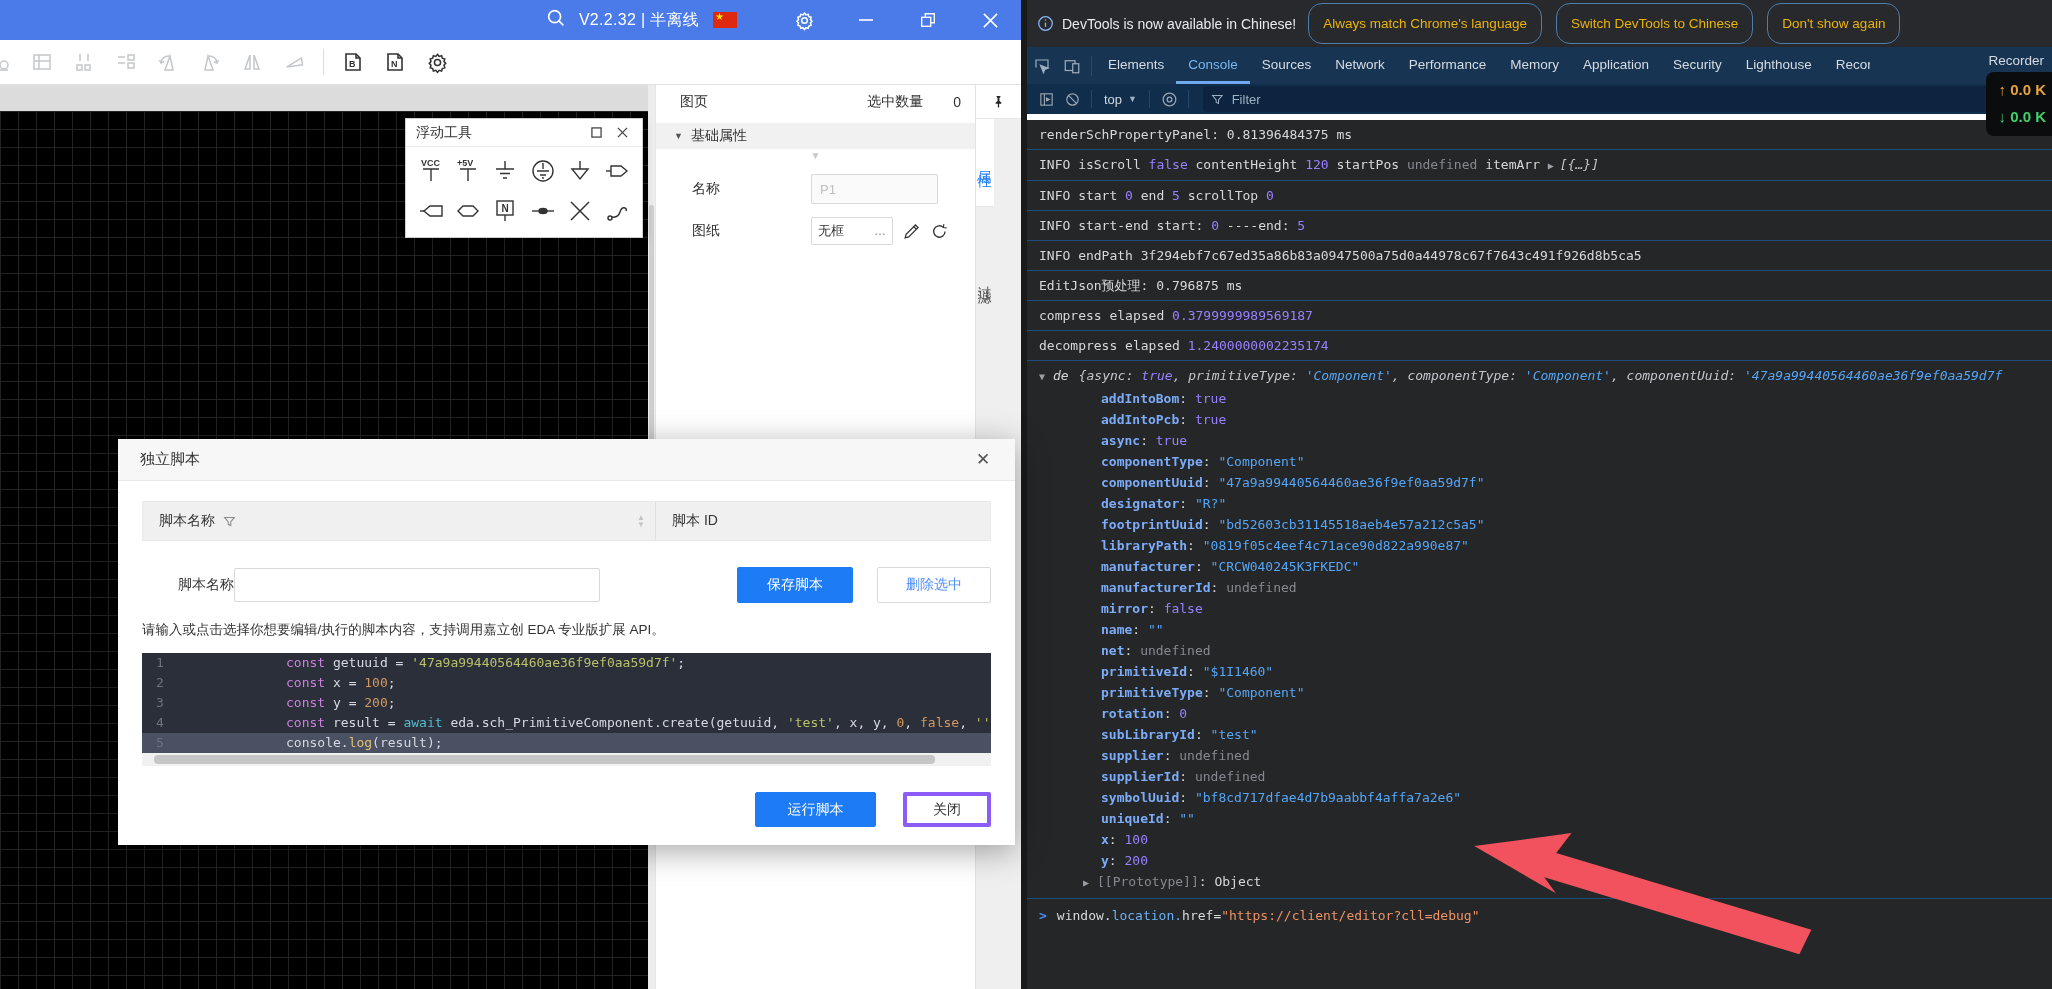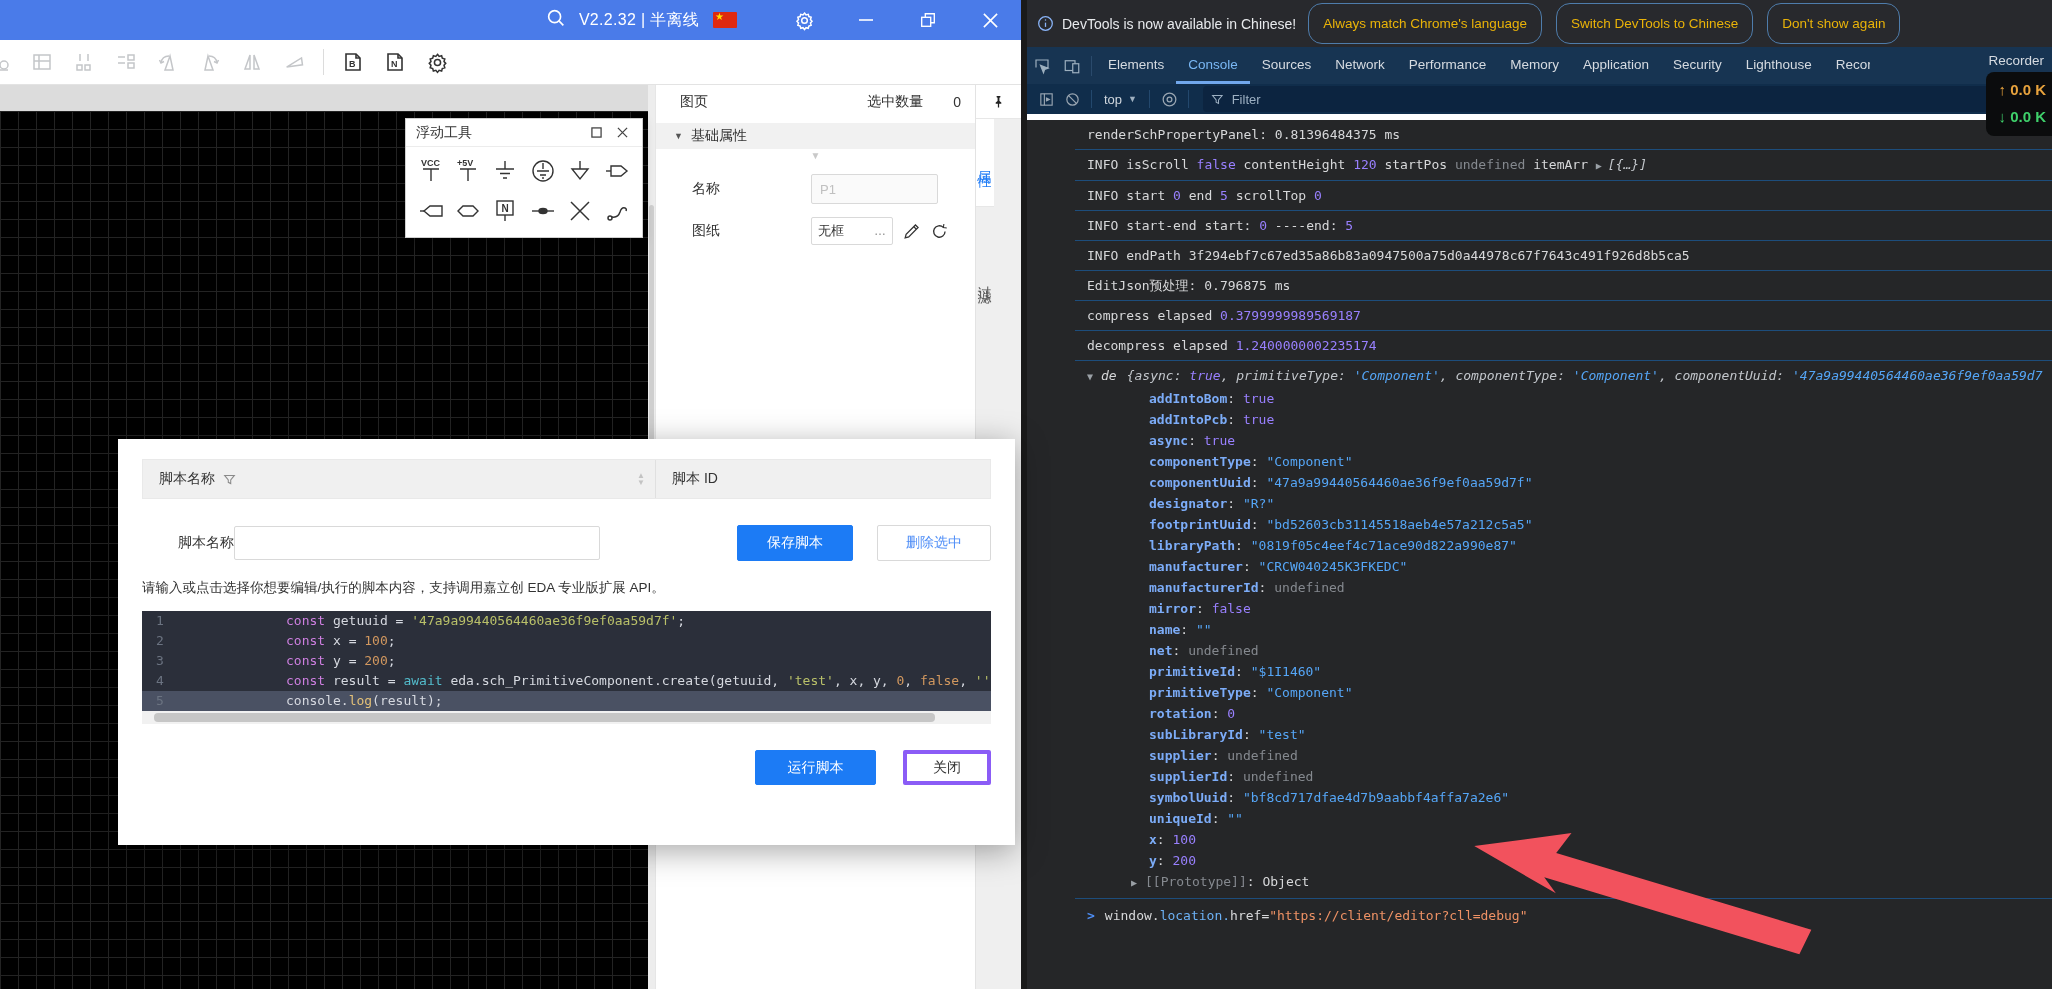--- a/index.html
+++ b/index.html
@@ -124,21 +124,21 @@
   .dt-toolbar .ticon { width:26px; height:24px; display:flex; align-items:center; justify-content:center; cursor:pointer; }
   .dt-toolbar .tbdiv { width:1px; height:18px; background:#23486d; margin:0 6px; }
   .ctx-btn { color:#cfd6dd; font-size:13px; display:flex; align-items:center; padding:0 6px; cursor:pointer; }
   .ctx-btn .car { font-size:9px; margin-left:6px; color:#9fb0c0; }
   .filter-box { flex:1; height:26px; background:#0c2440; border-radius:4px; margin:0 10px 0 8px;
     display:flex; align-items:center; padding:0 8px; }
   .filter-box input { background:transparent; border:none; outline:none; color:#cfd6dd; font-size:13px;
     margin-left:8px; width:100%; font-family:"Liberation Sans",sans-serif; }
   .filter-box input::placeholder { color:#9db0c2; }
 
-  .console-area { position:relative; font-family:"DejaVu Sans Mono",monospace; font-size:13px;margin-left:48px; }
+  .console-area { position:relative; font-family:"DejaVu Sans Mono",monospace; font-size:13px; }
   .con-entry { border-bottom:1px solid #1d4d7c; padding:5px 8px 5px 12px; line-height:19px; white-space:nowrap; overflow:hidden; }
   .con-entry.prompt { border-bottom:none; padding-top:7px; }
   .ck-p { color:#d7d8da; } .ck-num { color:#9980ff; } .ck-undef { color:#85898f; }
   .ck-caret { color:#9aa0a6; font-size:10px; } .ck-preview { font-style:italic; color:#c3c7cc; } .ck-ostr { color:#ef9265; } .ck-loc { color:#6cb1f5; }
   .ck-chev { color:#4e8ef7; font-weight:bold; margin-right:10px; }
   .obj-head { white-space:nowrap; overflow:hidden; }
   .obj-head .ocaret { color:#9aa0a6; font-size:10px; margin-right:8px; }
   .obj-head .olabel { color:#d7d8da; margin-right:10px; font-style:italic; }
   .obj-preview { font-style:italic; }
   .pv-p { color:#c3c7cc; } .pv-num { color:#9980ff; } .pv-str { color:#55a6f7; }
@@ -407,20 +407,24 @@
         <span class="fw-cell">
           <svg width="26" height="26" viewBox="0 0 26 26" fill="none" stroke="#333" stroke-width="1.5">
             <circle cx="6" cy="20" r="2"></circle>
               <path d="M8 19 q6 1 8-5 q1.5-5 5-4 q2 .8 1 3"></path>
           </svg>
         </span>
       </div>
     </div>
 
     <div class="dialog">
+      <div class="dlg-title">
+        <span class="t">独立脚本</span>
+        <span class="dlg-close">✕</span>
+      </div>
       <div class="dlg-body">
         <div class="dlg-grid-head">
           <div class="col-name">
             <span class="cn-label">脚本名称</span>
             <svg width="13" height="13" viewBox="0 0 16 16" fill="none" stroke="#8a8a8a" stroke-width="1.3">
               <path d="M2 3 h12 l-4.5 5.5 v4.5 l-3-1.5 v-3 z"></path>
             </svg>
             <span class="sorter">
                 <span>▲</span>
                 <span>▼</span>

